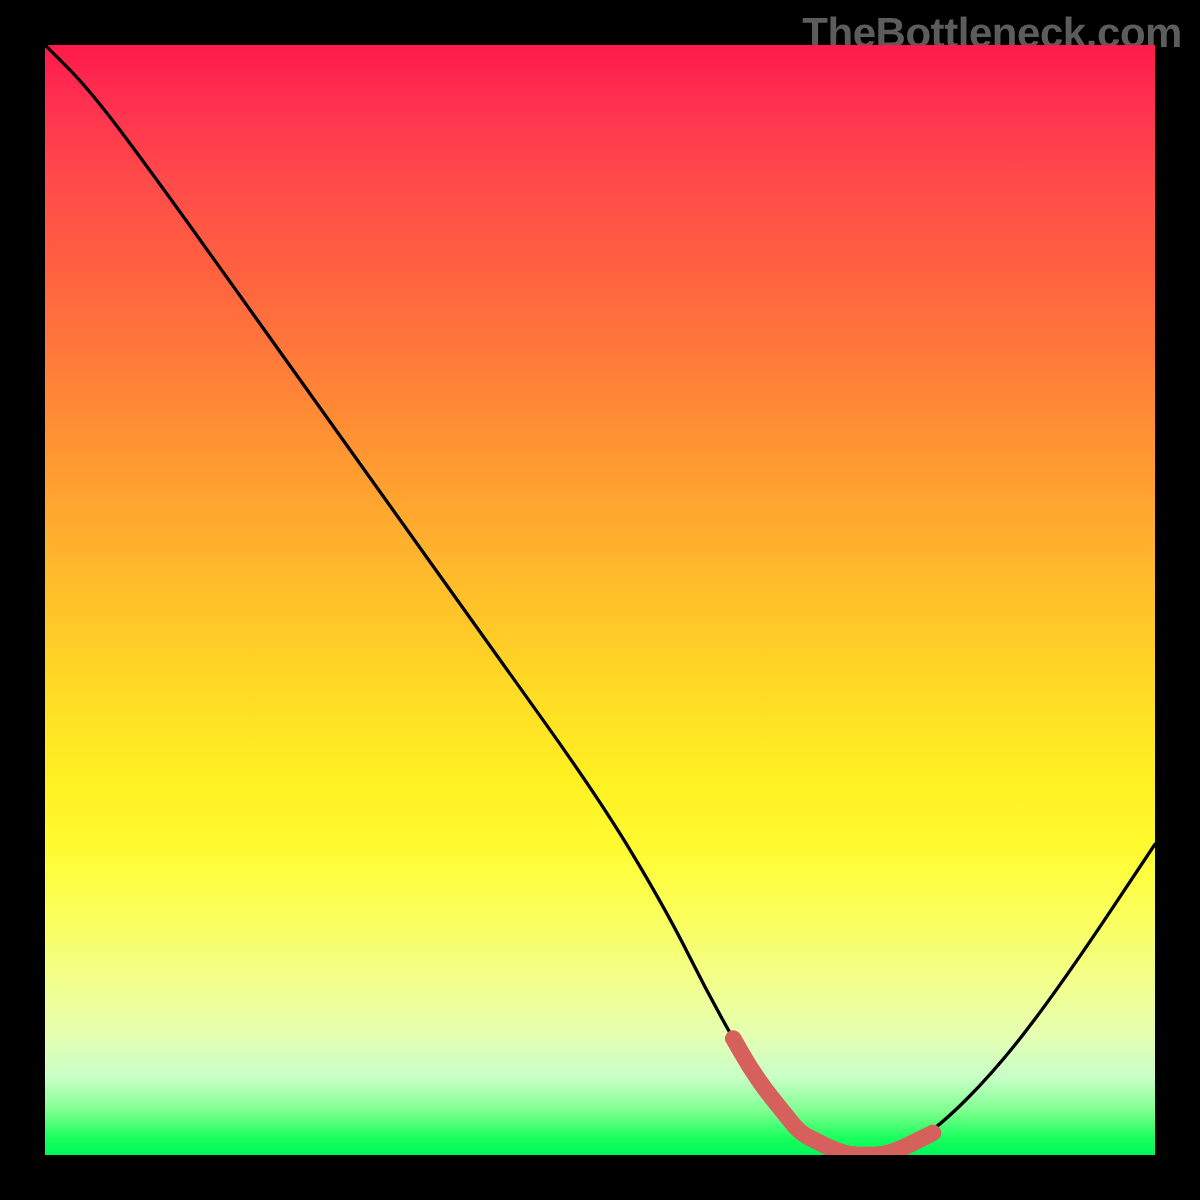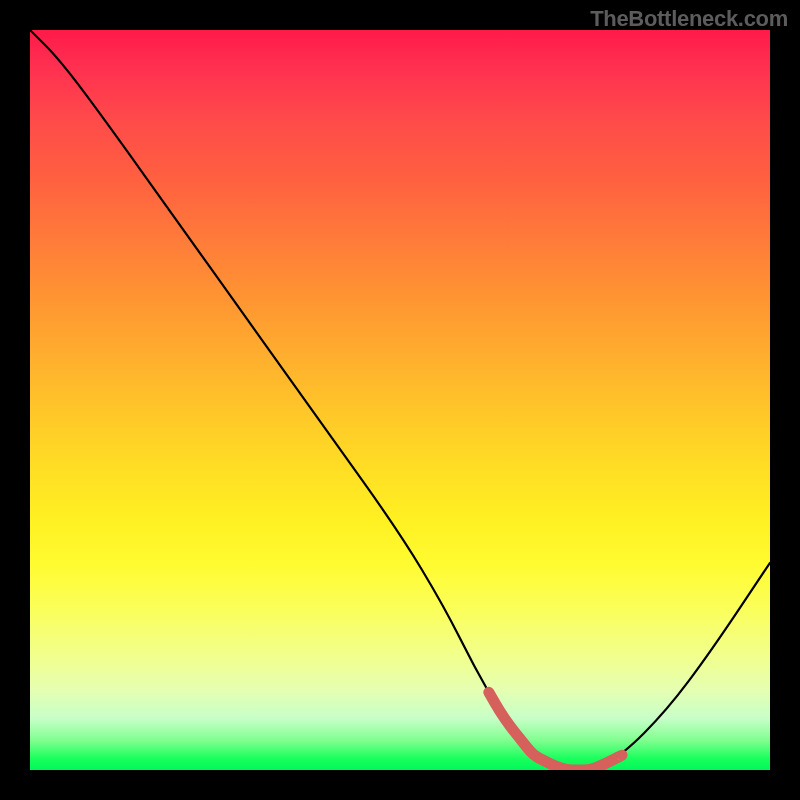--- a/index.html
+++ b/index.html
@@ -8,21 +8,21 @@
     width: 800px;
     height: 800px;
     background: #000;
     position: relative;
   }
   .watermark {
     position: absolute;
     top: 6px;
     right: 12px;
     font-family: Arial, Helvetica, sans-serif;
-    font-size: 22px;
+    font-size: 28px;
     font-weight: bold;
     color: #5c5c5c;
     letter-spacing: -0.3px;
   }
   .plot-area {
     position: absolute;
     left: 30px;
     top: 30px;
     width: 740px;
     height: 740px;

